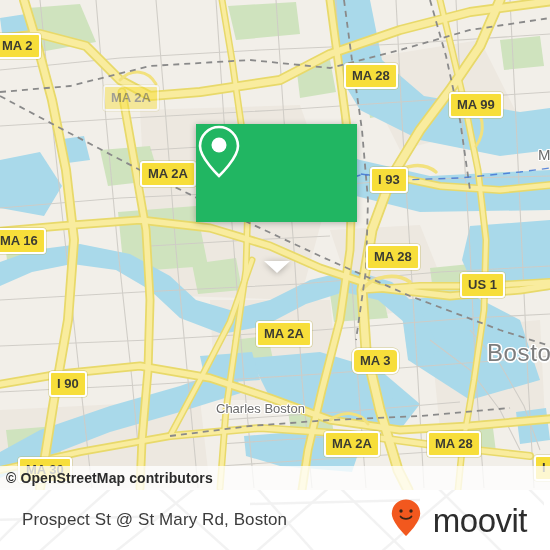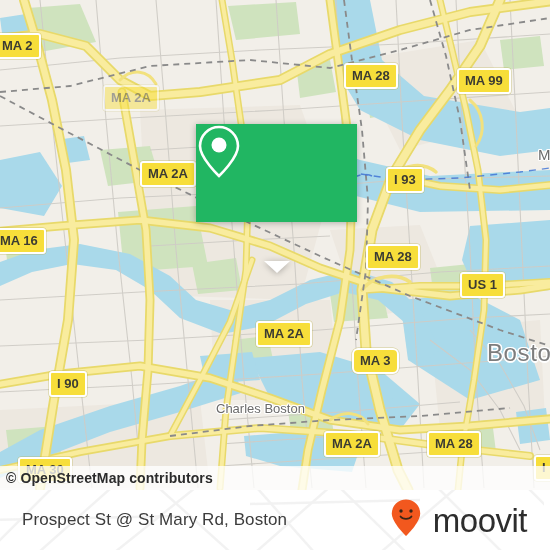--- a/index.html
+++ b/index.html
@@ -275,22 +275,22 @@
         <div class="shield faded" style="left: 103px; top: 85px;">MA 2A</div>
         <div class="shield" style="left: 140px; top: 161px;">MA 2A</div>
         <div class="shield" style="left: -8px; top: 228px;">MA 16</div>
         <div class="shield" style="left: 256px; top: 321px;">MA 2A</div>
         <div class="shield" style="left: 49px; top: 371px;">I 90</div>
         <div class="shield" style="left: 352px; top: 348px; border-radius: 6px;">MA 3</div>
         <div class="shield" style="left: 18px; top: 457px;">MA 30</div>
         <div class="shield" style="left: 324px; top: 431px;">MA 2A</div>
         <div class="shield" style="left: 427px; top: 431px;">MA 28</div>
         <div class="shield" style="left: 344px; top: 63px;">MA 28</div>
-        <div class="shield" style="left: 449px; top: 68px; margin-left: 8px;">MA 99</div>
-        <div class="shield" style="left: 386px; top: 167px;">I 93</div>
+        <div class="shield" style="left: 449px; top: 92px;">MA 99</div>
+        <div class="shield" style="left: 370px; top: 167px;">I 93</div>
         <div class="shield" style="left: 366px; top: 244px;">MA 28</div>
         <div class="shield" style="left: 460px; top: 272px;">US 1</div>
         <div class="shield" style="left: 534px; top: 455px;">I</div>
       </div>
 
     <div id="place-layer">
         <div class="place-label" style="left: 487px; top: 339px;">Boston</div>
         <div class="water-label" style="left: 216px; top: 401px;">Charles Boston</div>
         <div class="water-label edge" style="left: 538px; top: 146px;">M</div>
       </div>

